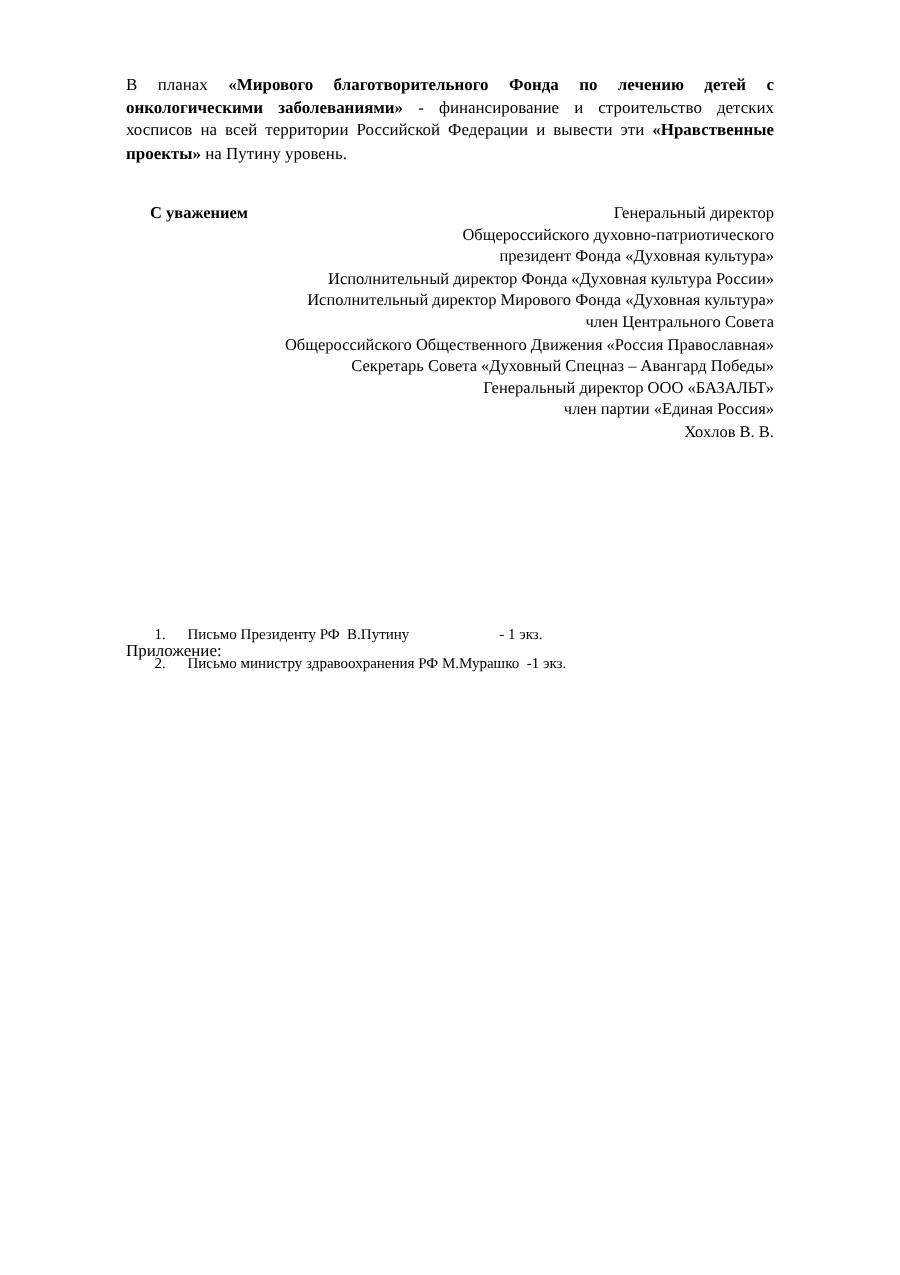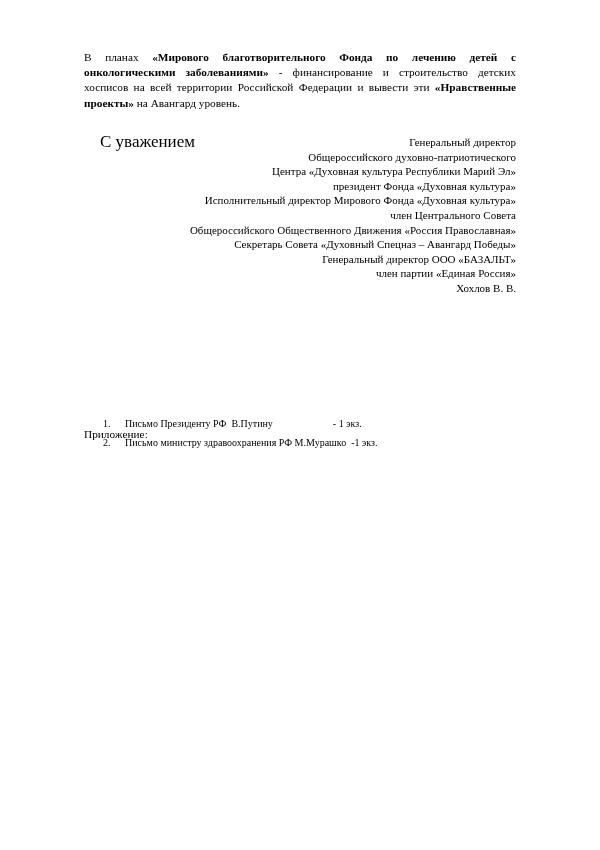--- a/index.html
+++ b/index.html
@@ -41,23 +41,24 @@
   .sign-block {
     position: absolute;
     left: 84px;
     top: 135px;
     width: 432px;
   }
   .respect {
     position: absolute;
     left: 16px;
     top: 0;
-    font-size: 17px;
+    font-size: 11px;
     line-height: 14.6px;
     white-space: nowrap;
+    font-weight: bold;
   }
   .titles {
     width: 432px;
     text-align: right;
     font-size: 11px;
     line-height: 14.6px;
   }
   .titles div {
     white-space: nowrap;
   }
@@ -89,30 +90,30 @@
     display: inline-block;
     width: 22px;
   }
 </style>
 </head>
 <body>
 
 <div class="page">
 
   <div class="body-block">
-    <p class="para" id="main-paragraph"><span>В    планах   </span><b>«Мирового   благотворительного   Фонда   по   лечению   детей   с онкологическими заболеваниями»</b><span> - финансирование и строительство детских хосписов на всей территории Российской Федерации и вывести эти </span><b>«Нравственные проекты»</b><span> на Авангард уровень.</span></p>
+    <p class="para" id="main-paragraph"><span>В    планах   </span><b>«Мирового   благотворительного   Фонда   по   лечению   детей   с онкологическими заболеваниями»</b><span> - финансирование и строительство детских хосписов на всей территории Российской Федерации и вывести эти </span><b>«Нравственные проекты»</b><span> на Путину уровень.</span></p>
   </div>
 
   <div class="sign-block">
     <div class="respect">С уважением</div>
     <div class="titles" id="signature-titles">
         <div>Генеральный директор</div>
         <div>Общероссийского  духовно-патриотического</div>
-        <div>Центра «Духовная культура Республики Марий Эл»</div>
         <div>президент  Фонда «Духовная культура»</div>
+        <div>Исполнительный директор Фонда «Духовная культура России»</div>
         <div>Исполнительный директор Мирового Фонда «Духовная культура»</div>
         <div>член Центрального Совета</div>
         <div>Общероссийского Общественного Движения «Россия Православная»</div>
         <div>Секретарь Совета «Духовный Спецназ – Авангард Победы»</div>
         <div>Генеральный директор ООО «БАЗАЛЬТ»</div>
         <div>член партии «Единая Россия»</div>
         <div>Хохлов В. В.</div>
       </div>
   </div>
 

